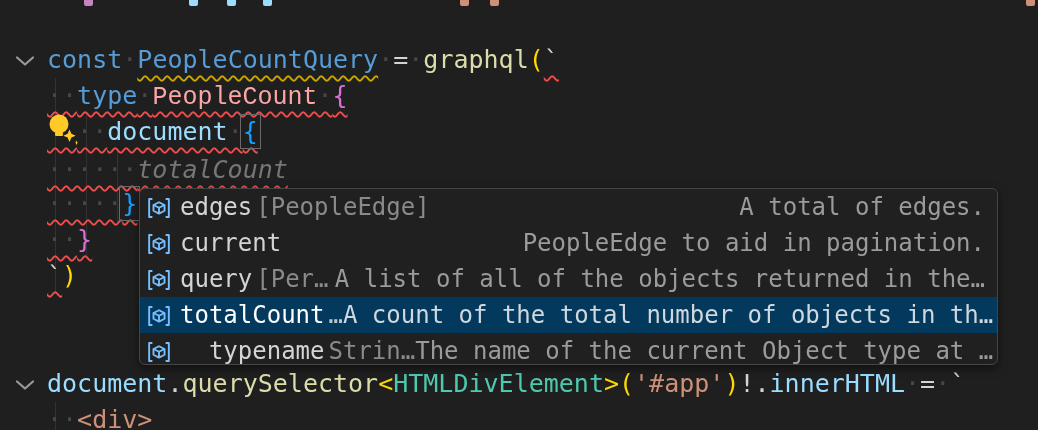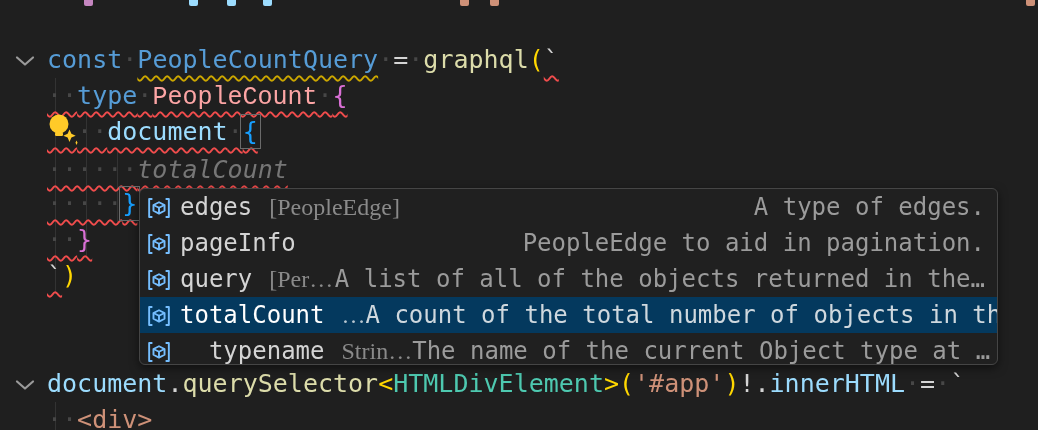--- a/index.html
+++ b/index.html
@@ -45,21 +45,21 @@
     box-shadow:0 3px 10px rgba(0,0,0,.5);
     z-index:5;overflow:hidden;box-sizing:border-box;
   }
   .suggest-row{
     display:flex;align-items:center;height:36px;
     padding:0 12px 0 7px;font-size:24px;cursor:pointer;
     box-sizing:border-box;white-space:pre;
   }
   .suggest-row .sym-icon{flex:0 0 auto;width:24px;height:24px;margin-right:9px;margin-top:2px;}
   .suggest-row .s-label{flex:0 0 auto;}
-  .suggest-row .s-detail{flex:0 0 auto;margin-left:17px;font-family:Liberation Serif, serif;}
+  .suggest-row .s-detail{flex:0 0 auto;margin-left:4px;}
   .suggest-row .s-desc{margin-left:auto;}
 </style>
 </head>
 <body>
 
 <div class="screen">
 
   <div class="frag" style="left:84px;background:#C586C0;"></div>
   <div class="frag" style="left:189px;background:#9CDCFE;"></div>
   <div class="frag" style="left:227px;background:#9CDCFE;"></div>
@@ -98,27 +98,27 @@
       <div class="code-line" style="top: 366px;"><span><span style="color: rgb(156, 220, 254);">document</span><span style="color: rgb(212, 212, 212);">.</span><span style="color: rgb(220, 220, 170);">querySelector</span><span style="color: rgb(255, 215, 0);">&lt;</span><span style="color: rgb(78, 201, 176);">HTMLDivElement</span><span style="color: rgb(255, 215, 0);">&gt;</span><span style="color: rgb(255, 215, 0);">(</span><span style="color: rgb(206, 145, 120);">'#app'</span><span style="color: rgb(255, 215, 0);">)</span><span style="color: rgb(212, 212, 212);">!</span><span style="color: rgb(212, 212, 212);">.</span><span style="color: rgb(156, 220, 254);">innerHTML</span><span style="color: rgb(71, 71, 71);">·</span><span style="color: rgb(212, 212, 212);">=</span><span style="color: rgb(71, 71, 71);">·</span><span style="color: rgb(212, 212, 212);">`</span></span></div>
       <div class="code-line" style="top: 402px;"><span><span style="color: rgb(71, 71, 71);">··</span><span style="color: rgb(206, 145, 120);">&lt;div&gt;</span></span></div>
     </div>
 
   <div class="suggest" id="suggest" style="background: rgb(32, 32, 32); border-color: rgb(69, 69, 69);">
       <div class="suggest-row"><svg viewBox="0 0 20 20" class="sym-icon">
           <path d="M4.5 2.5 H1.8 V17.5 H4.5" fill="none" stroke="#75BEFF" stroke-width="1.6" stroke-linejoin="round"></path>
           <path d="M15.5 2.5 H18.2 V17.5 H15.5" fill="none" stroke="#75BEFF" stroke-width="1.6" stroke-linejoin="round"></path>
           <path d="M10 5.2 L14.6 7.5 V12.3 L10 14.6 L5.4 12.3 V7.5 Z" fill="none" stroke="#75BEFF" stroke-width="1.6" stroke-linejoin="round"></path>
           <path d="M5.4 7.5 L10 9.8 L14.6 7.5 M10 9.8 V14.6" fill="none" stroke="#75BEFF" stroke-width="1.6" stroke-linejoin="round"></path>
-        </svg><span class="s-label" style="color: rgb(212, 212, 212);">edges</span><span class="s-detail" style="color: rgb(138, 138, 138);">[PeopleEdge]</span><span class="s-desc" style="color: rgb(155, 155, 155);">A type of edges.</span></div>
+        </svg><span class="s-label" style="color: rgb(212, 212, 212);">edges</span><span class="s-detail" style="color: rgb(138, 138, 138);">[PeopleEdge]</span><span class="s-desc" style="color: rgb(155, 155, 155);">A total of edges.</span></div>
       <div class="suggest-row"><svg viewBox="0 0 20 20" class="sym-icon">
           <path d="M4.5 2.5 H1.8 V17.5 H4.5" fill="none" stroke="#75BEFF" stroke-width="1.6" stroke-linejoin="round"></path>
           <path d="M15.5 2.5 H18.2 V17.5 H15.5" fill="none" stroke="#75BEFF" stroke-width="1.6" stroke-linejoin="round"></path>
           <path d="M10 5.2 L14.6 7.5 V12.3 L10 14.6 L5.4 12.3 V7.5 Z" fill="none" stroke="#75BEFF" stroke-width="1.6" stroke-linejoin="round"></path>
           <path d="M5.4 7.5 L10 9.8 L14.6 7.5 M10 9.8 V14.6" fill="none" stroke="#75BEFF" stroke-width="1.6" stroke-linejoin="round"></path>
-        </svg><span class="s-label" style="color: rgb(212, 212, 212);">pageInfo</span><span class="s-desc" style="color: rgb(155, 155, 155);">PeopleEdge to aid in pagination.</span></div>
+        </svg><span class="s-label" style="color: rgb(212, 212, 212);">current</span><span class="s-desc" style="color: rgb(155, 155, 155);">PeopleEdge to aid in pagination.</span></div>
       <div class="suggest-row"><svg viewBox="0 0 20 20" class="sym-icon">
           <path d="M4.5 2.5 H1.8 V17.5 H4.5" fill="none" stroke="#75BEFF" stroke-width="1.6" stroke-linejoin="round"></path>
           <path d="M15.5 2.5 H18.2 V17.5 H15.5" fill="none" stroke="#75BEFF" stroke-width="1.6" stroke-linejoin="round"></path>
           <path d="M10 5.2 L14.6 7.5 V12.3 L10 14.6 L5.4 12.3 V7.5 Z" fill="none" stroke="#75BEFF" stroke-width="1.6" stroke-linejoin="round"></path>
           <path d="M5.4 7.5 L10 9.8 L14.6 7.5 M10 9.8 V14.6" fill="none" stroke="#75BEFF" stroke-width="1.6" stroke-linejoin="round"></path>
         </svg><span class="s-label" style="color: rgb(212, 212, 212);">query</span><span class="s-detail" style="color: rgb(138, 138, 138);">[Per…</span><span class="s-desc" style="color: rgb(155, 155, 155);">A list of all of the objects returned in the…</span></div>
       <div class="suggest-row" style="background: rgb(4, 57, 94);"><svg viewBox="0 0 20 20" class="sym-icon">
           <path d="M4.5 2.5 H1.8 V17.5 H4.5" fill="none" stroke="#75BEFF" stroke-width="1.6" stroke-linejoin="round"></path>
           <path d="M15.5 2.5 H18.2 V17.5 H15.5" fill="none" stroke="#75BEFF" stroke-width="1.6" stroke-linejoin="round"></path>
           <path d="M10 5.2 L14.6 7.5 V12.3 L10 14.6 L5.4 12.3 V7.5 Z" fill="none" stroke="#75BEFF" stroke-width="1.6" stroke-linejoin="round"></path>

